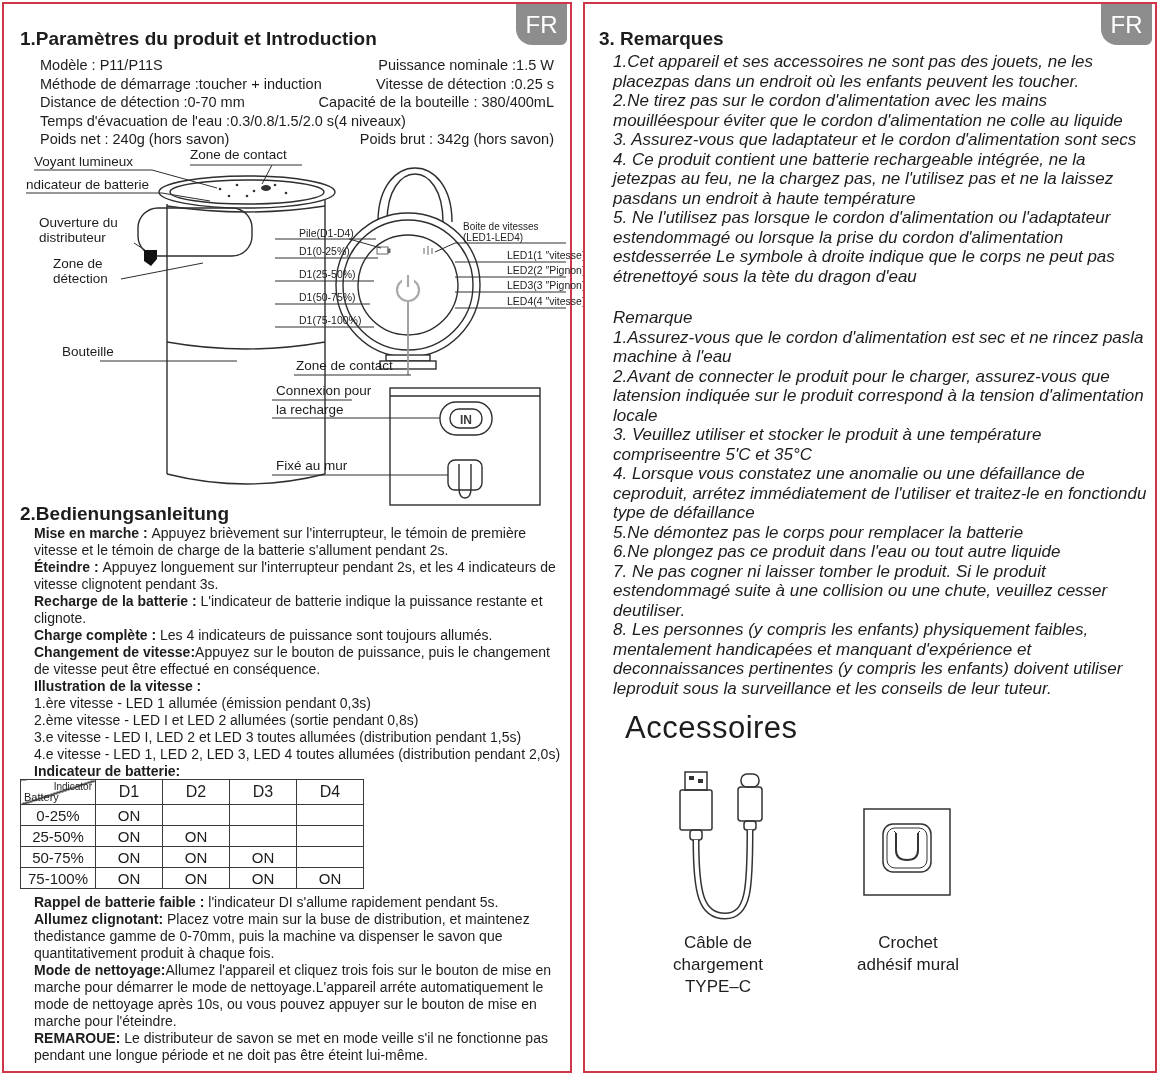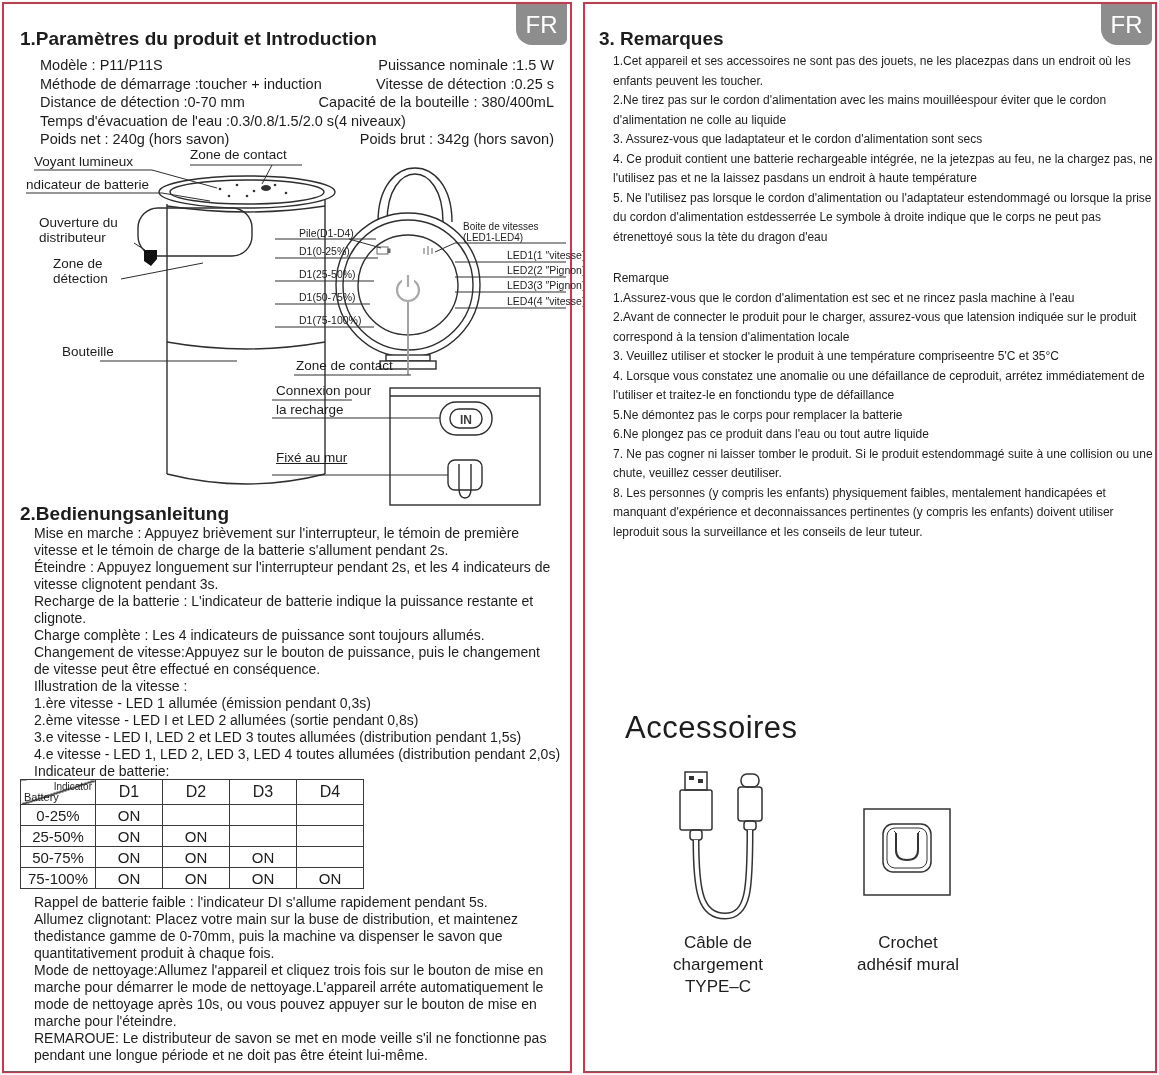--- a/index.html
+++ b/index.html
@@ -20,24 +20,24 @@
     border-radius:0 0 6px 16px;
   }
 
   .h1 { position:absolute; font-size:19px; font-weight:bold; white-space:nowrap; }
 
   .specs { position:absolute; left:36px; top:52px; width:514px; font-size:14.5px; line-height:18.5px; }
   .specs .row { display:flex; justify-content:space-between; }
 
   .flow { position:absolute; font-size:14px; line-height:17px; }
   .flow p { margin:0; }
-  .flow b { font-weight:normal; }
+  .flow b { font-weight:bold; }
   .nowrap { white-space:nowrap; }
 
-  .notes { font-size:12px; line-height:19.5px; }
+  .notes { font-size:17px; line-height:19.5px;font-style:italic; }
   .remark-title { margin-top:22px !important; }
 
   #diagram { position:absolute; left:0; top:140px; width:566px; height:366px; }
   #diagram svg { position:absolute; left:0; top:0; }
   .dlabel { position:absolute; font-size:13.5px; line-height:15px; }
   .dsmall { position:absolute; font-size:10.5px; line-height:12px; white-space:nowrap;padding-left:24px; }
   .dtiny  { position:absolute; font-size:10px;  line-height:11px; white-space:nowrap; }
   .in-label { position:absolute; font-size:12px; font-weight:bold; color:#3c3c3c; }
 
   .bat-table { position:absolute; left:16px; top:775px; border-collapse:collapse; }
@@ -203,21 +203,21 @@
     <div class="dtiny" style="left:459px; top:88px;">(LED1-LED4)</div>
     <div class="dsmall" style="left:479px; top:105px;">LED1(1 ″vitesse)</div>
     <div class="dsmall" style="left:479px; top:120px;">LED2(2 ″Pignon)</div>
     <div class="dsmall" style="left:479px; top:135px;">LED3(3 ″Pignon)</div>
     <div class="dsmall" style="left:479px; top:151px;">LED4(4 ″vitesse)</div>
 
     <div class="dlabel" style="left:292px; top:214px;">Zone de contact</div>
     <div class="dlabel" style="left:272px; top:239px;">Connexion pour</div>
     <div class="dlabel" style="left:272px; top:258px;">la recharge</div>
     <div class="in-label" style="left:452px; top:269px; width:20px; text-align:center;">IN</div>
-    <div class="dlabel" style="left:272px; top:306px;text-decoration:underline;">Fixé au mur</div>
+    <div class="dlabel" style="left:272px; top:314px;">Fixé au mur</div>
   </div>
 
   <div class="h1" style="left:16px; top:499px;">2.Bedienungsanleitung</div>
 
   <div class="flow" style="left:30px; top:521px; width:524px;">
     <p><b>Mise en marche : </b><span>Appuyez brièvement sur l'interrupteur, le témoin de première vitesse et le témoin de charge de la batterie s'allument pendant 2s.</span></p>
     <p><b>Éteindre : </b><span>Appuyez longuement sur l'interrupteur pendant 2s, et les 4 indicateurs de vitesse clignotent pendant 3s.</span></p>
     <p><b>Recharge de la batterie : </b><span>L'indicateur de batterie indique la puissance restante et clignote.</span></p>
     <p><b>Charge complète : </b><span>Les 4 indicateurs de puissance sont toujours allumés.</span></p>
     <p><b>Changement de vitesse:</b><span>Appuyez sur le bouton de puissance, puis le changement de vitesse peut être effectué en conséquence.</span></p>

